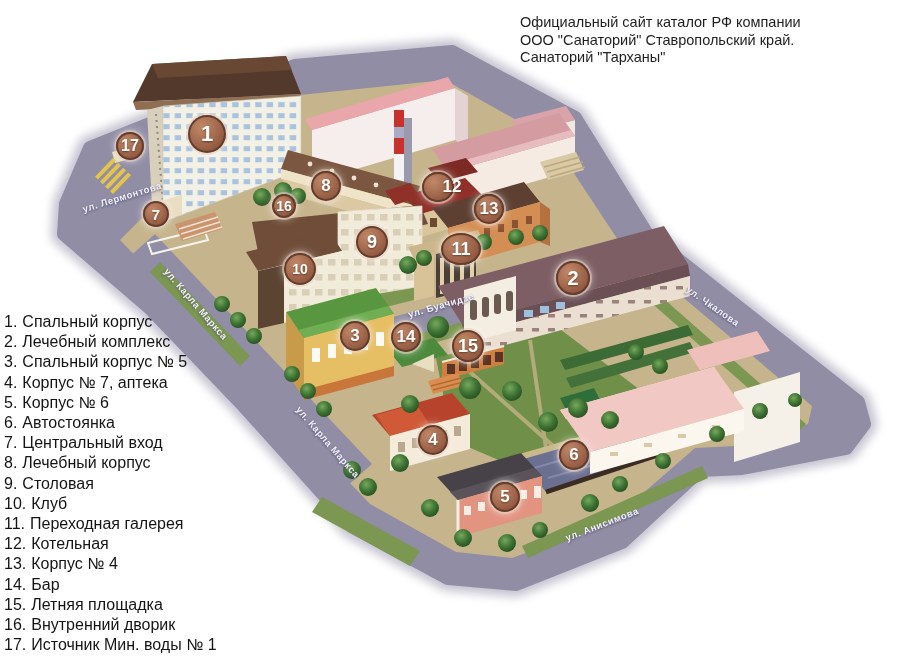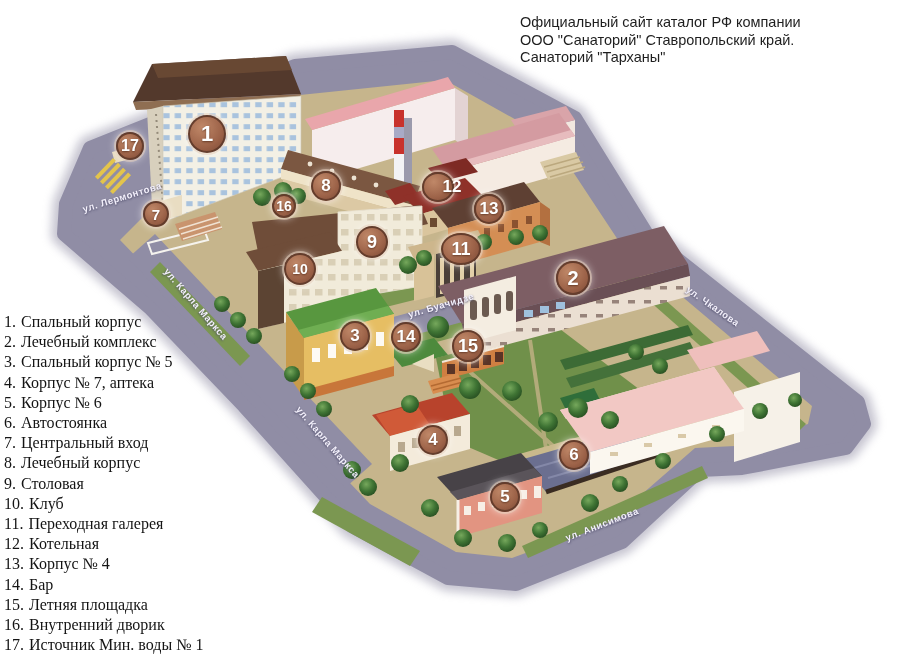--- a/index.html
+++ b/index.html
@@ -3,21 +3,21 @@
 <meta charset="utf-8">
 <style>
   html,body{margin:0;padding:0;background:#fff;}
   .canvas{position:relative;width:900px;height:666px;background:#fff;overflow:hidden;
           font-family:"Liberation Sans",sans-serif;}
   .site-title{position:absolute;left:520px;top:14px;width:370px;text-align:left;
               font-size:14.5px;line-height:17.5px;color:#1e1e1e;}
   .legend{position:absolute;left:4px;top:312px;width:250px;color:#141414;
           font-size:16px;line-height:20.2px;z-index:30;}
   .legend ul{list-style:none;margin:0;padding:0;}
-  .legend li{white-space:nowrap;font-family:Liberation Serif, serif;}
+  .legend li{white-space:nowrap;}
   .legend .num{margin-right:5px;}
   .map-wrap{position:absolute;left:0;top:0;width:900px;height:666px;}
   .overlay{position:absolute;left:0;top:0;width:900px;height:666px;z-index:20;pointer-events:none;}
   .marker{position:absolute;border-radius:50%;
           background:radial-gradient(circle at 35% 30%, #c08868, #9c6248 62%, #7c4a36);
           border:2px solid rgba(94,57,41,.9);
           box-shadow:0 0 0 2px rgba(230,205,185,.55), 0 0 8px rgba(255,255,255,.8);
           color:#fff;font-weight:bold;display:flex;align-items:center;justify-content:center;
           text-shadow:0 1px 2px rgba(70,35,20,.65);box-sizing:border-box;pointer-events:auto;cursor:pointer;}
   .street-label{position:absolute;color:#f3f0fb;font-size:9.5px;font-weight:bold;

